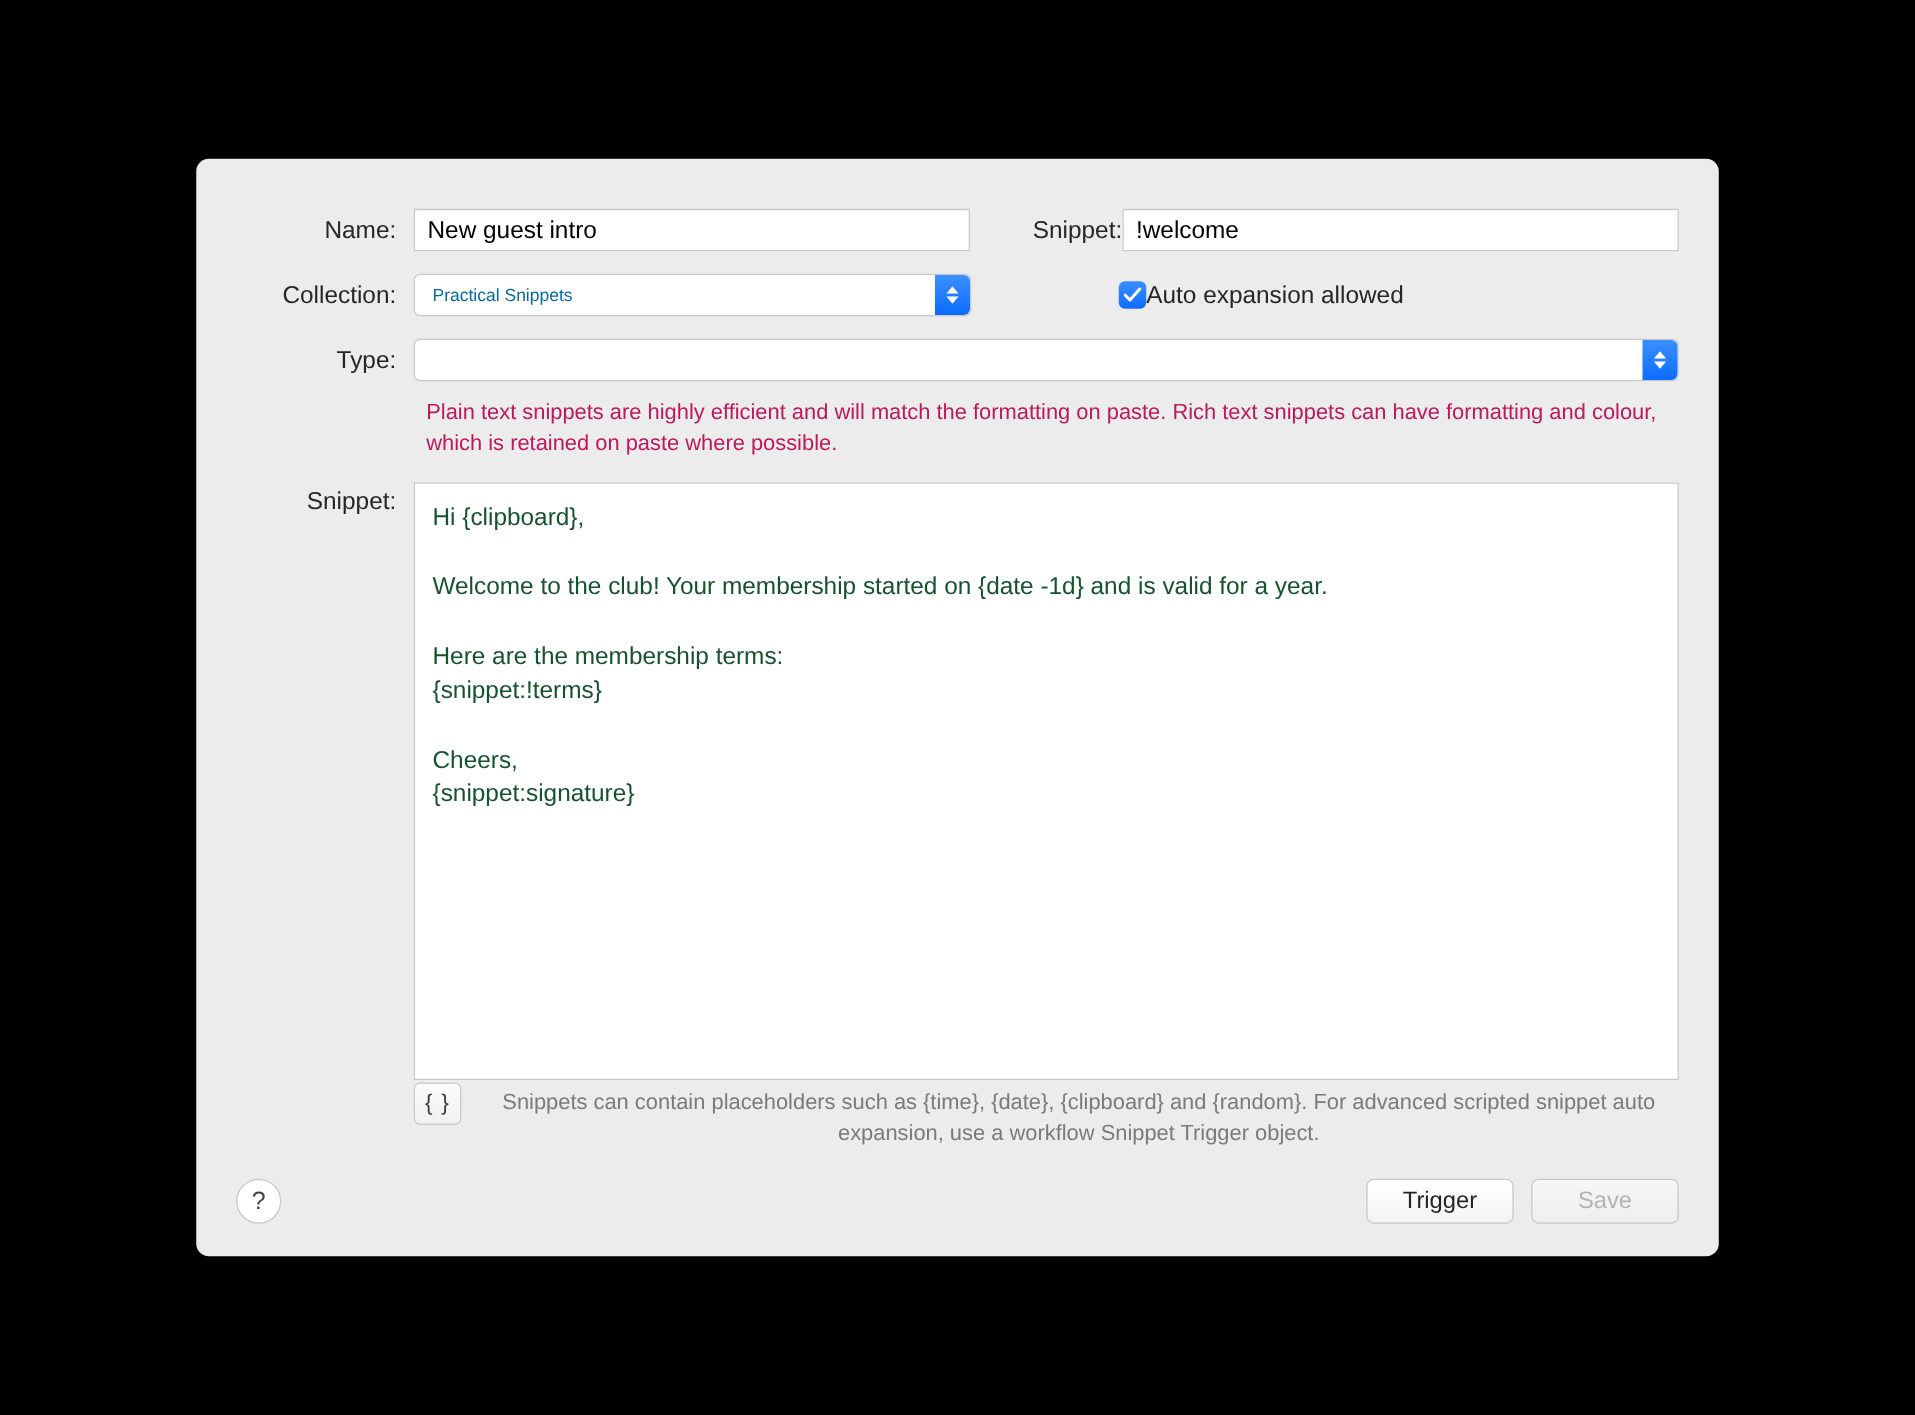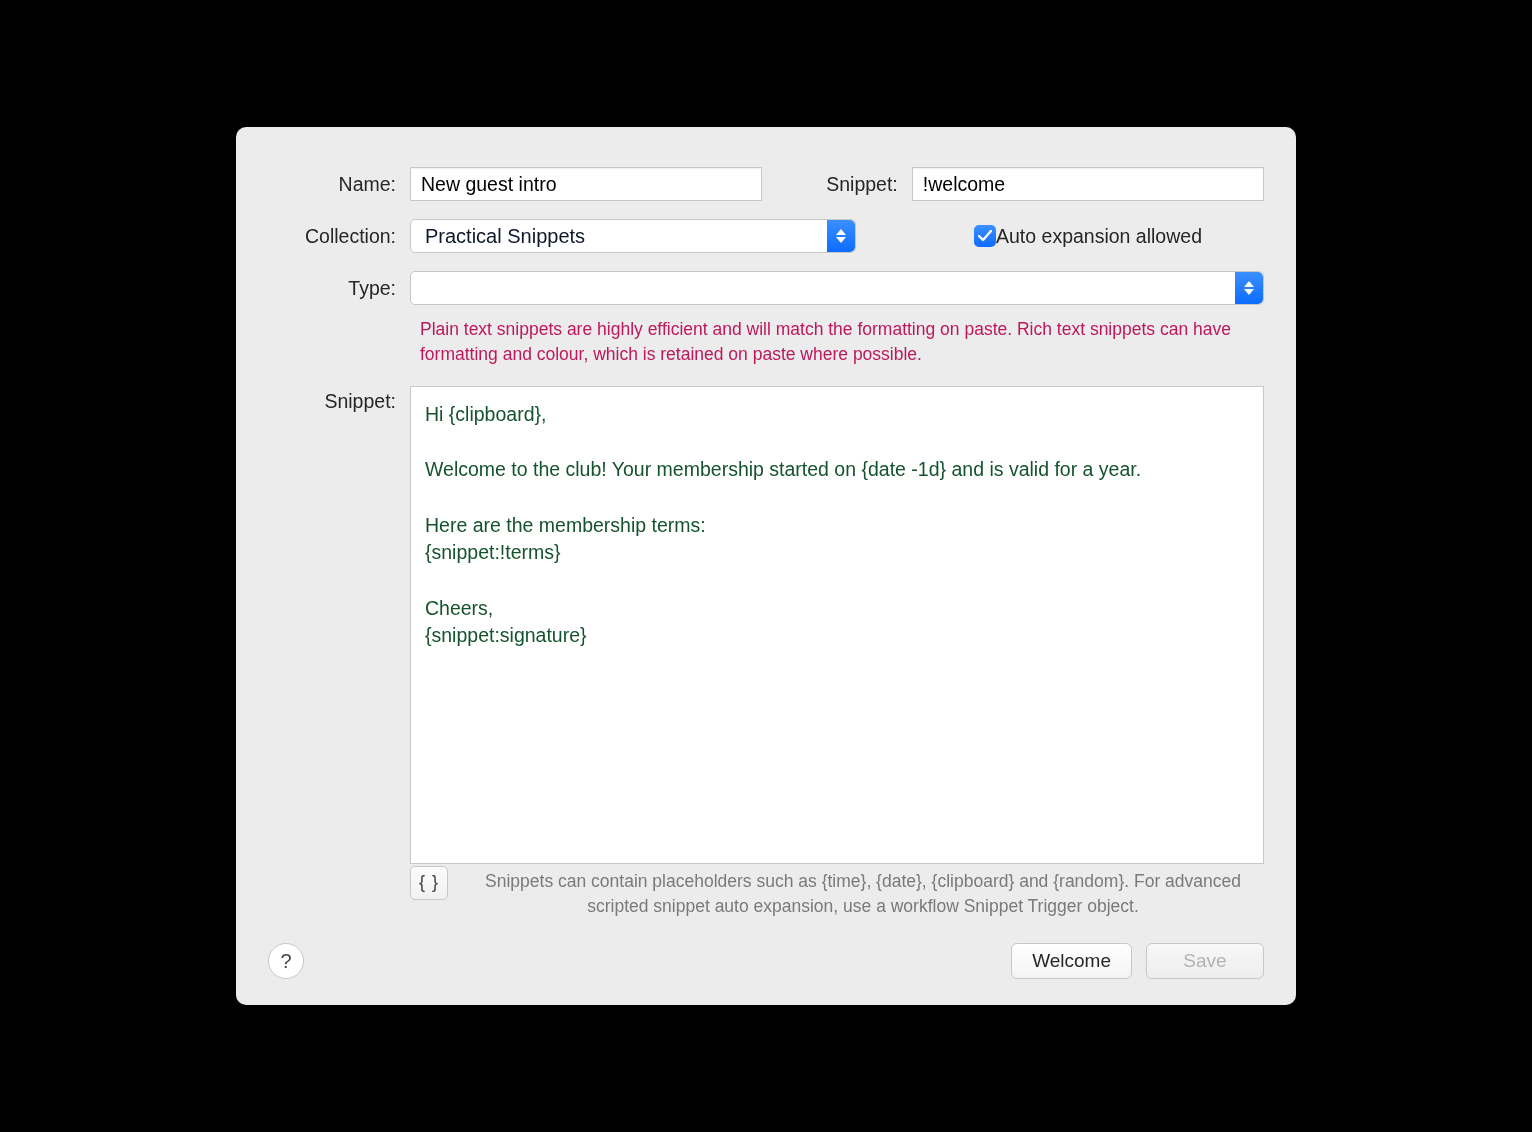--- a/index.html
+++ b/index.html
@@ -7,21 +7,21 @@
       background: #000;
       width: 1532px;
       height: 1132px;
       font-family: -apple-system, BlinkMacSystemFont, "Helvetica Neue", sans-serif;
       display: flex;
       align-items: center;
       justify-content: center;
     }
     .dialog {
       background: #ececec;
-      width: 1060px;
+      width: 1218px;
       height: 878px;
       border-radius: 10px;
       padding: 40px 32px 28px 32px;
       position: relative;
       box-shadow: 0 20px 60px rgba(0,0,0,0.5);
     }
     .form-grid {
       display: grid;
       grid-template-columns: 128px 1fr;
       column-gap: 14px;
@@ -30,21 +30,20 @@
     .label {
       text-align: right;
       font-size: 19.5px;
       color: #262626;
       align-self: center;
     }
     .label.top-align { align-self: flex-start; padding-top: 4px; }
     .row-split {
       display: grid;
       grid-template-columns: 1fr auto 1fr;
-      column-gap: 14px;
       align-items: center;
     }
     .sub-label {
       text-align: right;
       font-size: 19.5px;
       color: #262626;
       padding-left: 50px;
     }
     .text-input {
       border: 1px solid #c8c8c8;
@@ -64,22 +63,22 @@
     }
     .select-wrap {
       position: relative;
       background: #fff;
       border: 1px solid #c8c8c8;
       border-radius: 5px;
       height: 34px;
       display: flex;
       align-items: center;
       padding-left: 14px;
-      font-size: 20px;
-      color: #0f172a;
+      font-size: 14px;
+      color: #0369a1;
       cursor: default;
     }
     .select-arrows {
       position: absolute;
       right: 0;
       top: 0;
       bottom: 0;
       width: 28px;
       background: linear-gradient(#3b8fff, #0c6cff);
       border-radius: 0 5px 5px 0;
@@ -266,17 +265,17 @@
     <div class="snippet-footer">
       <div class="braces-btn">{ }</div>
       <div class="footer-hint">Snippets can contain placeholders such as {time}, {date}, {clipboard} and {random}. For advanced scripted snippet auto expansion, use a workflow Snippet Trigger object.</div>
     </div>
 
   </div>
 
   <div class="help-btn">?</div>
 
   <div class="dialog-buttons">
-    <button class="btn">Welcome</button>
+    <button class="btn">Trigger</button>
     <button class="btn disabled">Save</button>
   </div>
 
 </div>
 
 </body></html>

